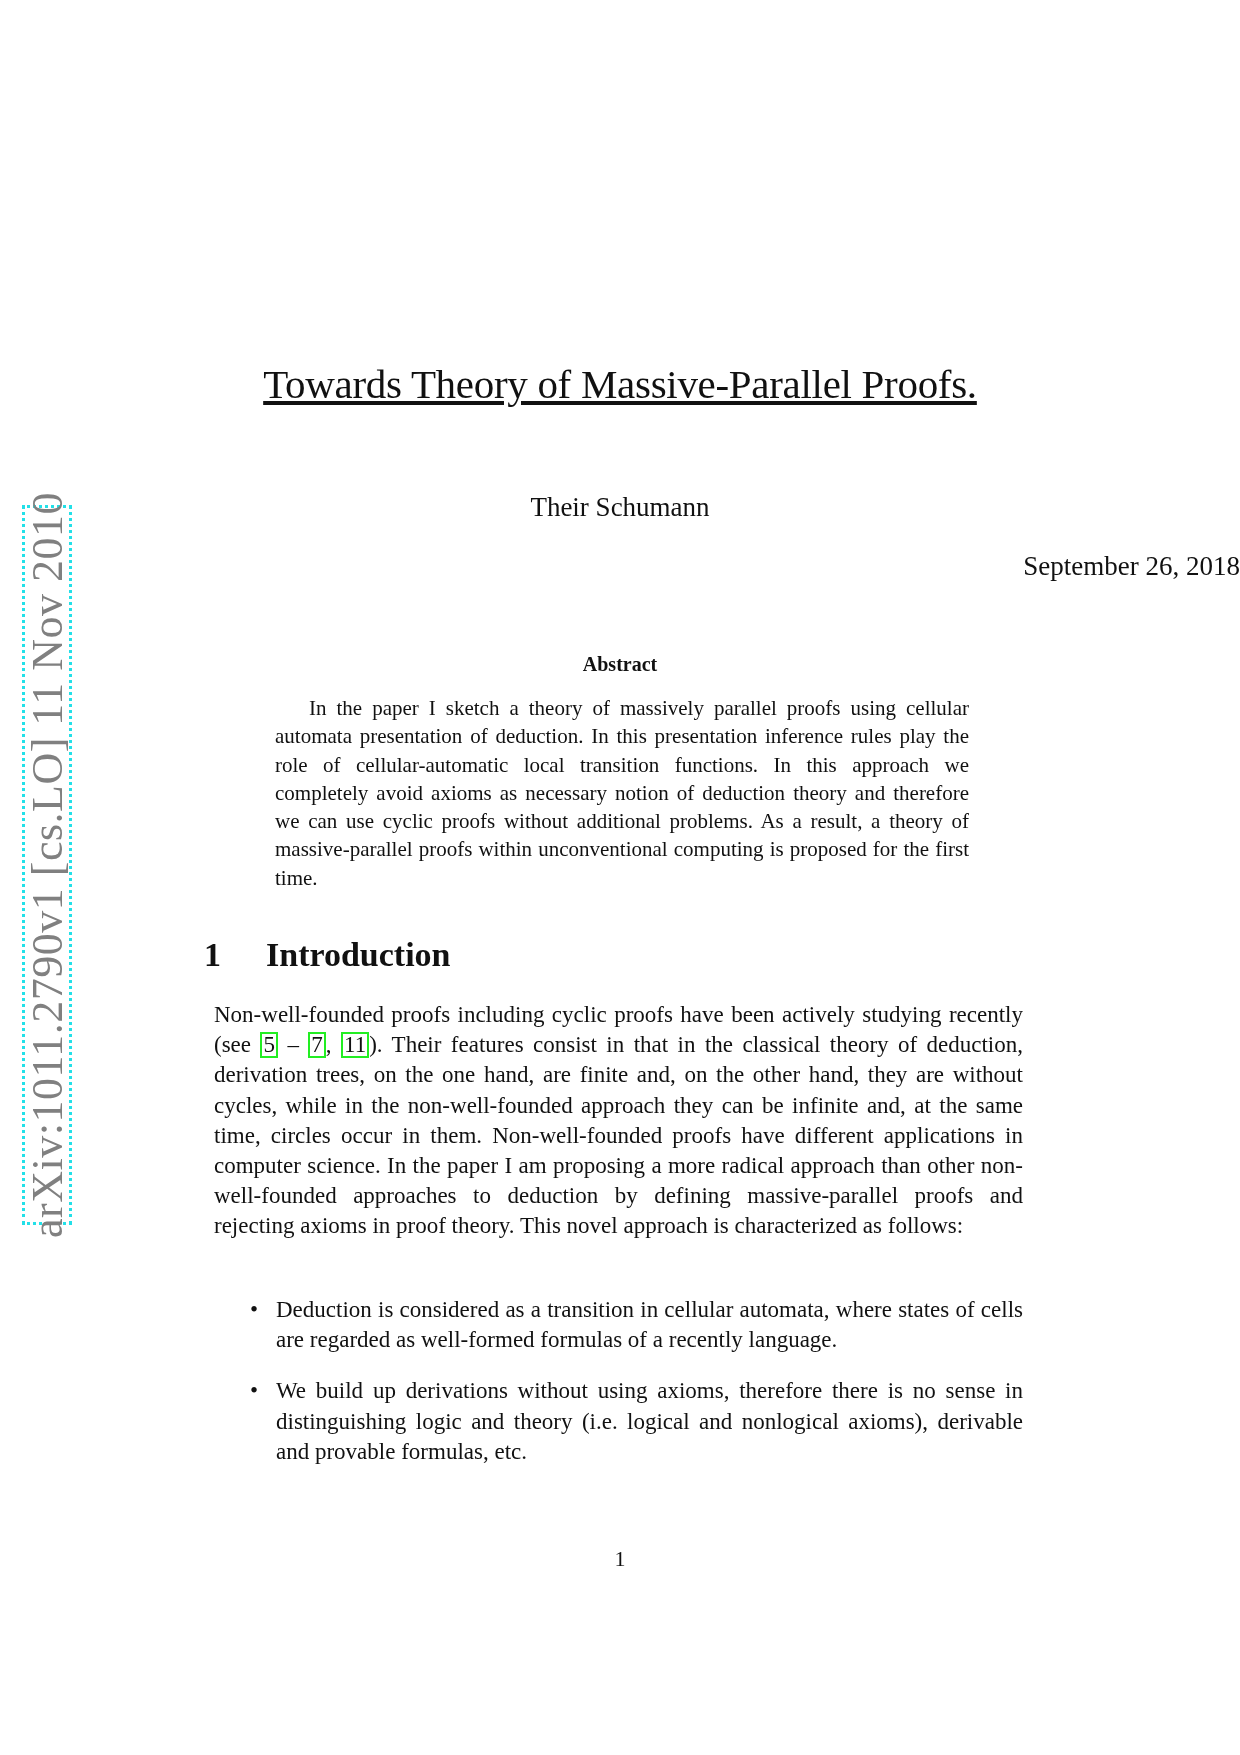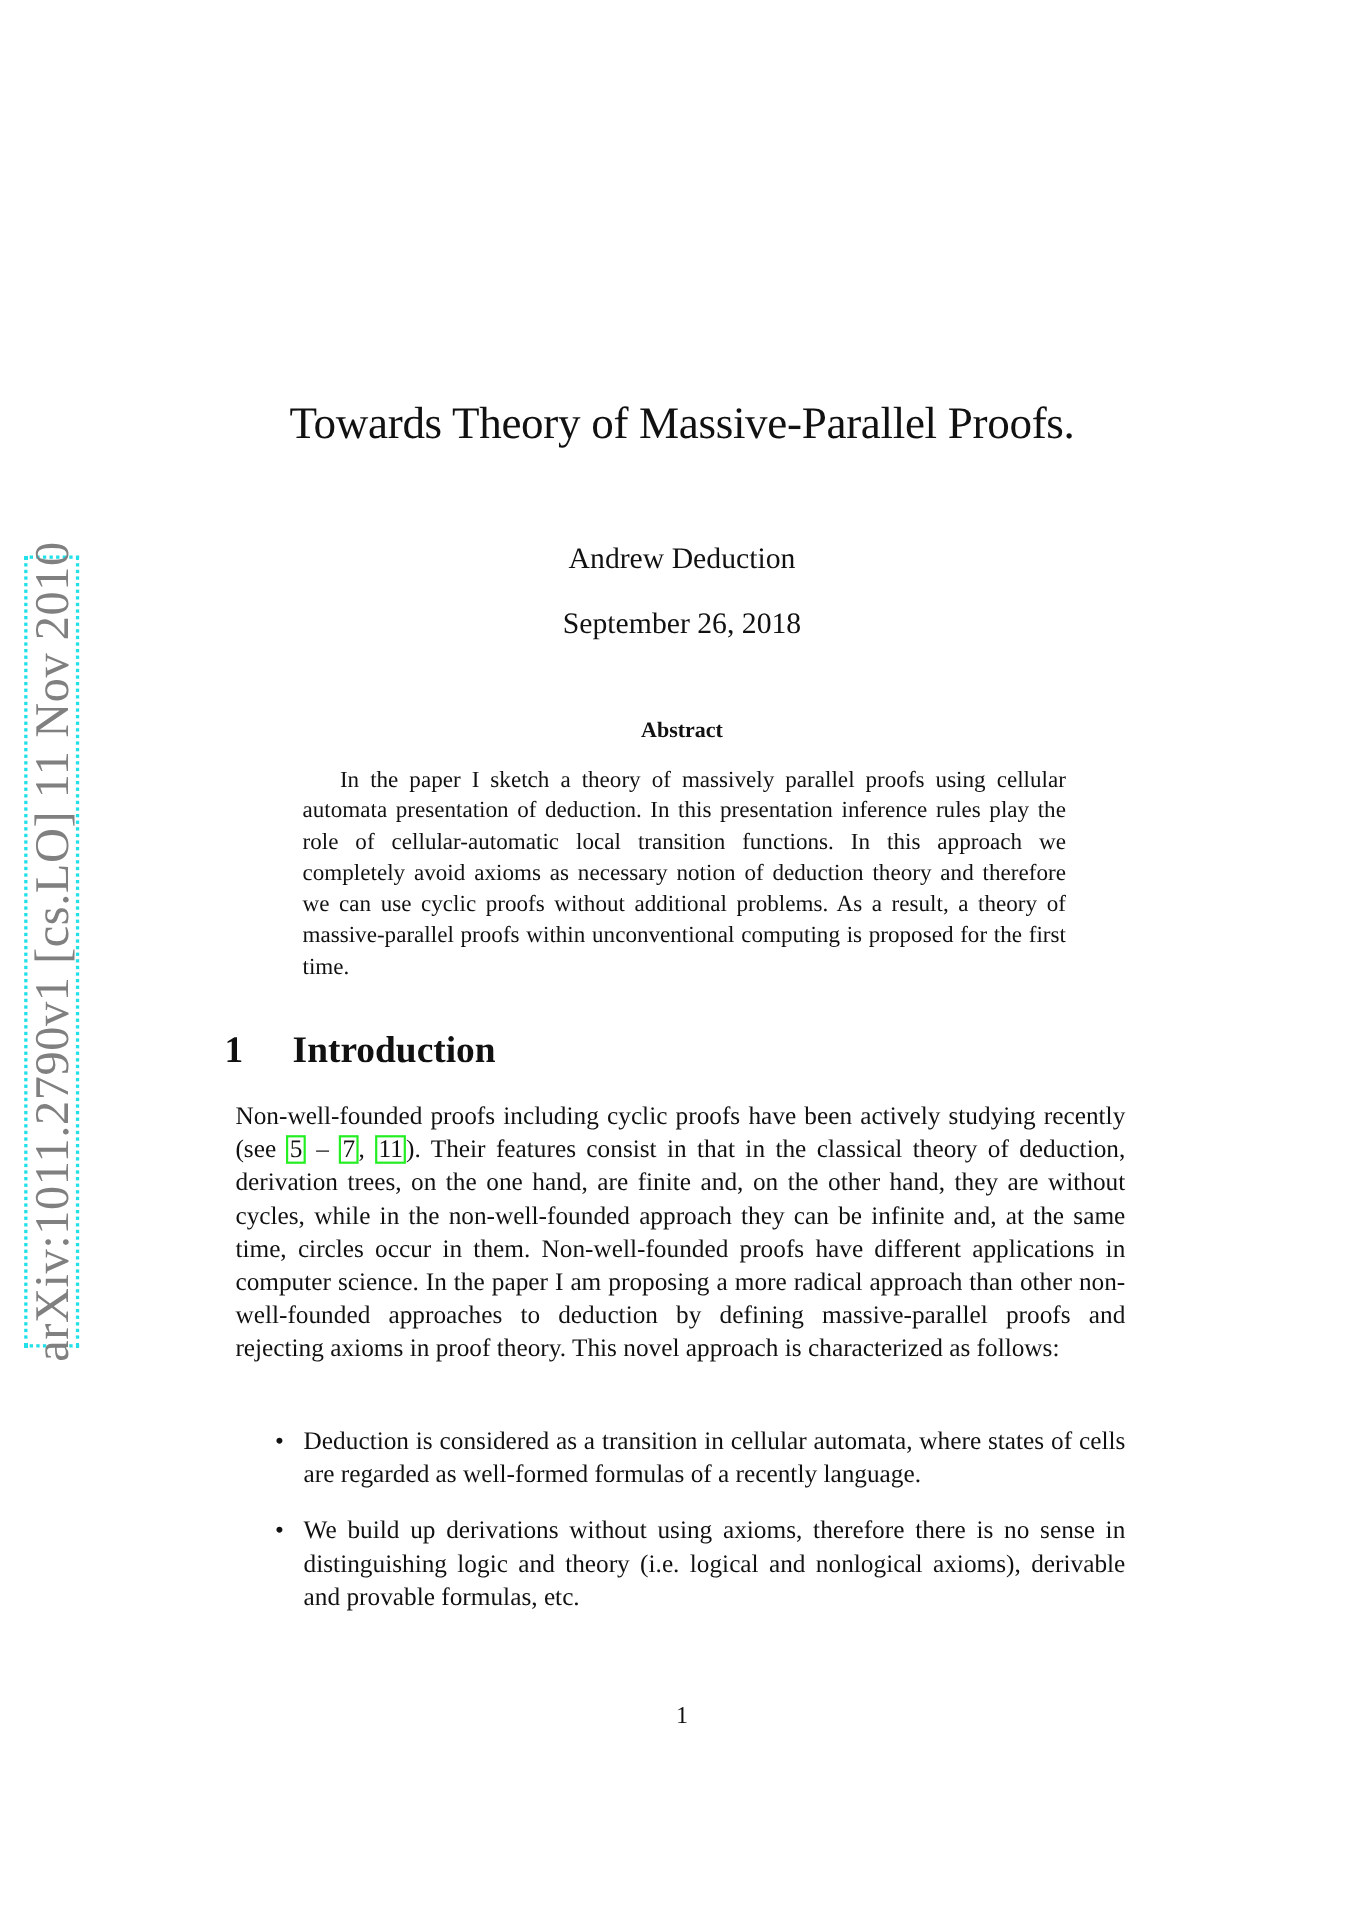--- a/index.html
+++ b/index.html
@@ -1,22 +1,22 @@
 <!DOCTYPE html>
 <html><head>
 <meta charset="utf-8">
 <style>
   html, body { margin:0; padding:0; }
   body { width:1240px; height:1755px; background:#ffffff; position:relative; overflow:hidden;
          font-family:"Liberation Serif", "DejaVu Serif", serif; color:#111; }
   .abs { position:absolute; }
   .center { left:0; width:1240px; text-align:center; }
-  .title { font-size:41px; line-height:52px; top:358px; letter-spacing:-0.3px; }
+  .title { font-size:41px; line-height:52px; top:358px; letter-spacing:-0.3px;text-decoration:underline; }
   .author { font-size:27px; top:492px; }
-  .date { font-size:27px; top:551px; }
+  .date { font-size:27px; top:551px;text-align:right; }
   .abstract-head { font-size:20px; font-weight:bold; top:653px; }
   .abstract { left:275px; width:694px; top:694px; font-size:21px; line-height:28.3px; text-align:justify; }
   .abstract .indent { display:inline-block; width:34px; }
   .sec { left:204px; top:936px; font-size:34px; font-weight:bold; }
   .sec .num { display:inline-block; width:62px; }
   .body { left:214px; width:809px; top:1000px; font-size:23px; line-height:30.2px; text-align:justify; }
   .cite { display:inline-block; border:2px solid #22ee22; padding:0 1px; line-height:22px; }
   ul.bullets { list-style:none; margin:0; padding:0; }
   .bullets { left:276px; width:747px; top:1295px; font-size:23px; line-height:30.2px; }
   .bullets li { position:relative; text-align:justify; margin-bottom:21px; }
@@ -30,21 +30,21 @@
 </head>
 <body>
 
 <div class="stamp"></div>
 <div class="stamp-text">arXiv:1011.2790v1  [cs.LO]  11 Nov 2010</div>
 
 <div class="abs center title">
   <div>Towards Theory of Massive-Parallel Proofs.</div>
 </div>
 
-<div class="abs center author">Andrew Deduction</div>
+<div class="abs center author">Their Schumann</div>
 <div class="abs center date">September 26, 2018</div>
 
 <div class="abs center abstract-head">Abstract</div>
 <div class="abs abstract"><span class="indent"></span><span>In the paper I sketch a theory of massively parallel proofs using cellular automata presentation of deduction. In this presentation inference rules play the role of cellular-automatic local transition functions. In this approach we completely avoid axioms as necessary notion of deduction theory and therefore we can use cyclic proofs without additional problems. As a result, a theory of massive-parallel proofs within unconventional computing is proposed for the first time.</span></div>
 
 <div class="abs sec">
   <span class="num">1</span><span>Introduction</span>
 </div>
 
 <div class="abs body"><span>Non-well-founded proofs including cyclic proofs have been actively studying recently (see </span><a class="cite">5</a><span> – </span><a class="cite">7</a><span>, </span><a class="cite">11</a><span>). Their features consist in that in the classical theory of deduction, derivation trees, on the one hand, are finite and, on the other hand, they are without cycles, while in the non-well-founded approach they can be infinite and, at the same time, circles occur in them. Non-well-founded proofs have different applications in computer science. In the paper I am proposing a more radical approach than other non-well-founded approaches to deduction by defining massive-parallel proofs and rejecting axioms in proof theory. This novel approach is characterized as follows:</span></div>

